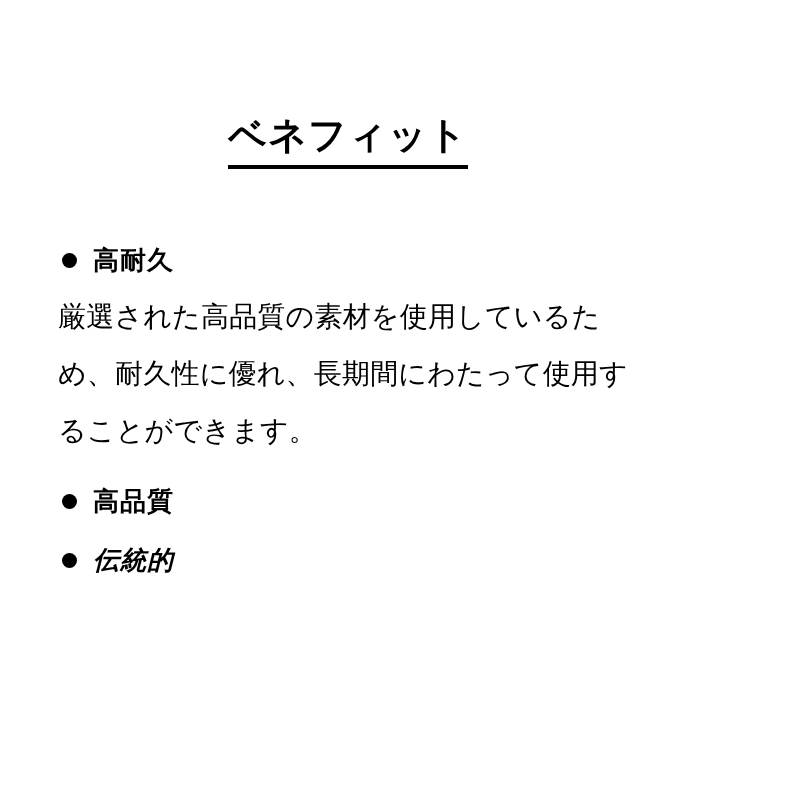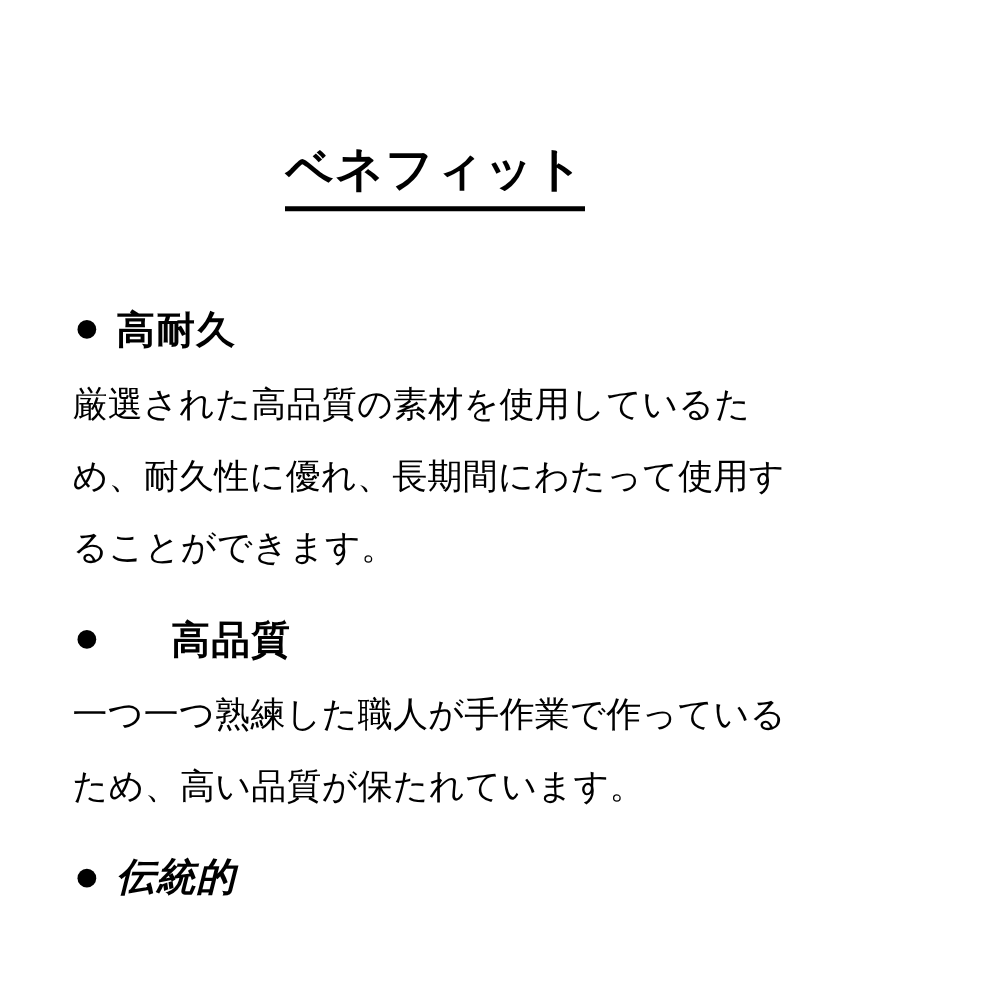--- a/index.html
+++ b/index.html
@@ -34,42 +34,42 @@
     line-height: 1.2;
     border-bottom: 4px solid #000;
     padding-bottom: 6px;
   }
   .section {
     margin-bottom: 2px;
   }
   .heading {
     display: flex;
     align-items: center;
-    font-size: 31px;
+    font-size: 26px;
     font-weight: 700;
     letter-spacing: 1px;
     margin: 14px 0 10px 6px;
   }
   .bullet {
     width: 15px;
     height: 15px;
     border-radius: 50%;
     background: #000;
     display: inline-block;
     margin-right: 16px;
     flex: 0 0 auto;
   }
   .body-text {
     font-size: 28px;
     line-height: 2.05;
     letter-spacing: 0.2px;
     margin: 0 0 6px 2px;
     text-align: left;
   }
-  .s2 .heading { margin-top: 24px; gap: 44px; }
+  .s2 .heading { margin-top: 24px; }
   .s3 .heading { margin-top: 24px; font-style: italic; }
 </style>
 </head>
 <body>
 
 <div class="page">
 
   <div class="title-wrap">
     <h1 class="title">ベネフィット</h1>
   </div>
@@ -80,21 +80,20 @@
       <span>高耐久</span>
     </div>
     <p class="body-text">厳選された高品質の素材を使用しているため、耐久性に優れ、長期間にわたって使用することができます。</p>
   </div>
 
   <div class="section s2">
     <div class="heading">
       <span class="bullet"></span>
       <span>高品質</span>
     </div>
-    <p class="body-text">一つ一つ熟練した職人が手作業で作っているため、高い品質が保たれています。</p>
   </div>
 
   <div class="section s3">
     <div class="heading">
       <span class="bullet"></span>
       <span>伝統的</span>
     </div>
   </div>
 
 </div>

